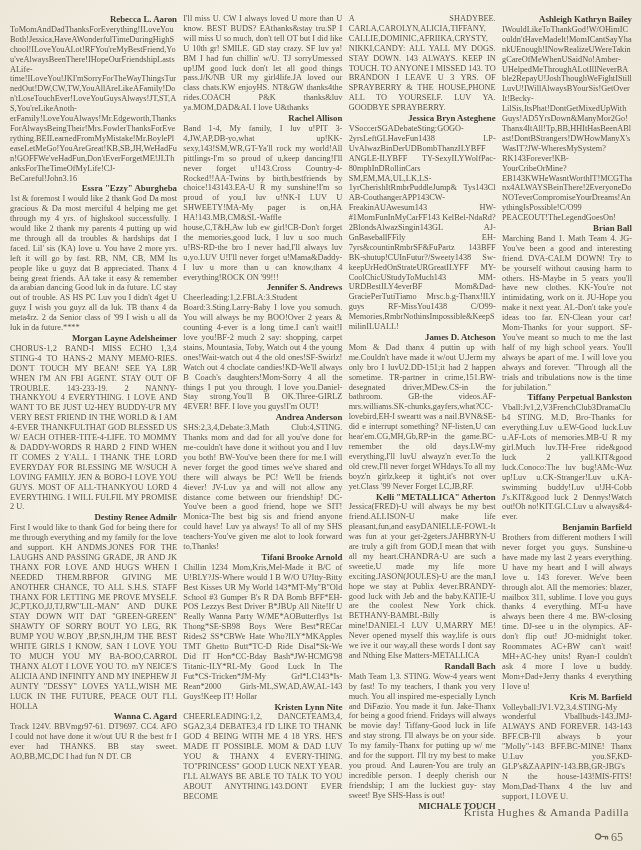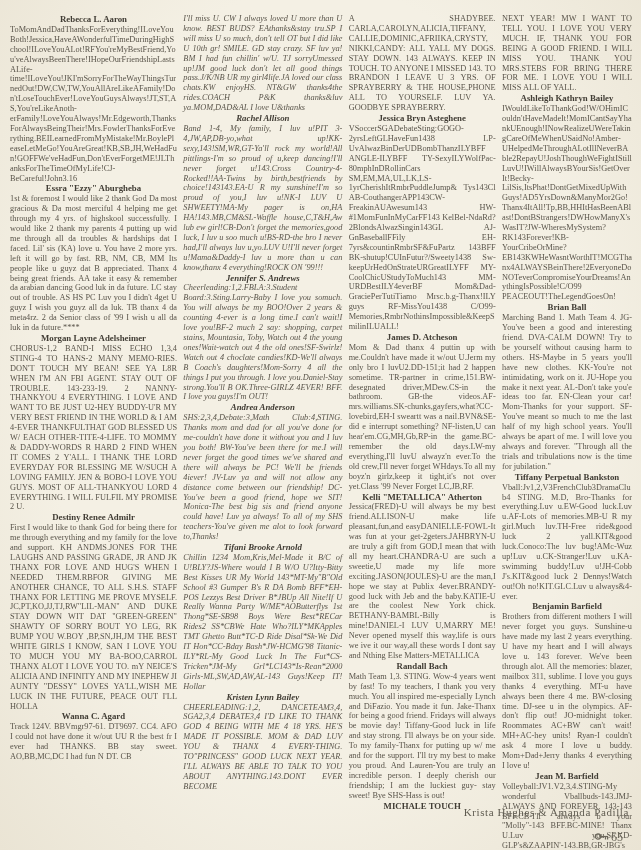--- a/index.html
+++ b/index.html
@@ -18,37 +18,37 @@
     padding:14px 9px 0 10px;
     overflow:hidden;
   }
   .columns{
     display:flex;
     justify-content:space-between;
     align-items:flex-start;
   }
   .column{flex:0 0 auto;}
   .column:nth-child(1){width:167px;}
-  .column:nth-child(2){width:159px;font-style:italic;}
+  .column:nth-child(2){width:159px;}
   .column:nth-child(3){width:147px;}
   .column:nth-child(4){width:130px;}
   .entry{
     font-size:8.3px;
     line-height:9.9px;
     color:#59544a;
     text-align:justify;
     overflow-wrap:anywhere;
     word-break:break-word;
   }
   .ename{
     display:block;
     font-weight:bold;
     font-size:8.8px;
     color:#403c34;
-    text-align:center;
+    text-align:right;
     padding-top:1px;
   }
   .footer-pagenum{
     position:absolute;
     right:18px;
     top:782px;
     display:flex;
     align-items:center;
     gap:2px;
     font-size:12px;
@@ -78,37 +78,36 @@
         <div class="entry"><span class="ename">Morgan Layne Adelsheimer</span><span>CHORUS-1,2 BAND-I MISS ECHO 1,3,4 STING-4 TO HANS-2 MANY MEMO-RIES. DON'T TOUCH MY BEAN! SEE YA L8R WHEN I'M AN FBI AGENT. STAY OUT OF TROUBLE. 143-233-19. 2 NANNY-THANKYOU 4 EVERYTHING. I LOVE AND WANT TO BE JUST U2-HEY BUDDY-U'R MY VERY BEST FRIEND IN THE WORLD &amp; I AM 4-EVER THANKFULTHAT GOD BLESSED US W/ EACH OTHER-TITE-4-LIFE. TO MOMMY &amp; DADDY-WORDS R HARD 2 FIND WHEN IT COMES 2 Y'ALL. I THANK THE LORD EVERYDAY FOR BLESSING ME W/SUCH A LOVING FAMILY. JEN &amp; BOBO-I LOVE YOU GUYS. MOST OF ALL-THANKYOU LORD 4 EVERYTHING. I WILL FULFIL MY PROMISE 2 U.</span></div>
         <div class="entry"><span class="ename">Destiny Renee Admilr</span><span>First I would like to thank God for being there for me through everything and my family for the love and support. KH ANDMS.JONES FOR THE LAUGHS AND PASSING GRADE, JR AND JK THANX FOR LOVE AND HUG'S WHEN I NEEDED THEM.RBFOR GIVING ME ANOTHER CHANCE, TO ALL S.H.S. STAFF THANX FOR LETTING ME PROVE MYSELF. JC,PT,KO,JJ,TJ,RW"LIL-MAN" AND DUKE STAY DOWN WIT DAT "GREEN-GREEN" SHAWTY OF SORRY BOUT YO LEG, RK BUMP YOU W.BOY ,BP,SN,JH,JM THE BEST WHITE GIRLS I KNOW, SAN I LOVE YOU TO MUCH YOU MY BA-BOO,CARROL THANX ALOT I LOVE YOU TO. mY NEICE'S ALICIA AND INFINITY AND MY INEPHEW JI AUNTY "DESSY" LOVES YA'LL,WISH ME LUCK IN THE FUTURE, PEACE OUT I'LL HOLLA</span></div>
         <div class="entry"><span class="ename">Wanna C. Agard</span><span>Track 124V. BBVmgr97-61. DT9697. CC4. AFO I could not have done it w/out UU R the best fr I ever had THANKS. BB stay sweet. AO,BB,MC,DC I had fun N DT. CB</span></div>
       </div>
       <div class="column">
         <div class="entry"><span>I'll miss U. CW I always loved U more than U know. BEST BUDS? EAthanks&amp;stay tru.SP I will miss U so much, don't tell OT but I did like U 10th gr! SMILE. GD stay crazy. SF luv ya! BM I had fun chillin' w/U. TJ sorryUmessed up!JM good luck don't let all good things pass.J/K/NB UR my girl4life.JA loved our class chats.KW enjoyHS. NT&amp;GW thanks4the rides.COACH P&amp;K thanks&amp;luv ya.MOM,DAD&amp;AL I love U&amp;thanks</span></div>
         <div class="entry"><span class="ename">Rachel Allison</span><span>Band 1-4, My family, I luv u!PIT 3-4,JW,AP,DB-yo,what up!KK-sexy,143!SM,WR,GT-Ya'll rock my world!All pittlings-I'm so proud of u,keep dancing!I'll never forget u!143.Cross Country-4-Rocked!!AA-Twins by birth,bestfriends by choice!143143.EA-U R my sunshine!I'm so proud of you,I luv u!NK-I LUV U SHWEETY!MA-My pager is on,HA HA!143.MB,CM&amp;SL-Waffle house,C,T&amp;H,Aw lub ew girl!CB-Don't forget the memories,good luck, I luv u soo much u!BS-RD-the bro I never had,I'll always luv u,yo.LUV U!I'll never forget u!Mama&amp;Daddy-I luv u more than u can know,thanx 4 everything!ROCK ON '99!!!</span></div>
         <div class="entry"><span class="ename">Jennifer S. Andrews</span><span>Cheerleading:1,2.FBLA:3.Student Board:3.Sting.Larry-Baby I love you somuch. You will always be my BOO!Over 2 years &amp; counting 4-ever is a long time.I can't wait!I love you!BF-2 much 2 say: shopping, carpet stains, Mountasia, Toby, Watch out 4 the young ones!Wait-watch out 4 the old ones!SF-Swirlz! Watch out 4 choclate candies!KD-We'll always B Coach's daughters!Mom-Sorry 4 all the things I put you through. I love you.Daniel-Stay strong.You'll B OK.Three-GIRLZ 4EVER! BFF. I love you guys!I'm OUT!</span></div>
         <div class="entry"><span class="ename">Andrea Anderson</span><span>SHS:2,3,4,Debate:3,Math Club:4,STING. Thanks mom and dad for all you've done for me-couldn't have done it without you and I luv you both! BW-You've been there for me.I will never forget the good times we've shared and there will always be PC! We'll be friends 4iever! JV-Luv ya and will not allow any distance come between our friendship! DC-You've been a good friend, hope we SIT! Monica-The best big sis and friend anyone could have! Luv ya always! To all of my SHS teachers-You've given me alot to look forward to,Thanks!</span></div>
         <div class="entry"><span class="ename">Tifani Brooke Arnold</span><span>Chillin 1234 Mom,Kris,Mel-Made it B/C of U!BLY?JS-Where would I B W/O U?Itty-Bitty Best Kisses UR My World 143*MT-My"B"Old School #3 Gumper B's R DA Bomb BFF*EH-POS Lezzys Best Driver B*JBUp All Nite!If U Really Wanna Party W/ME*AOButterflys 1st Thong*SE-SB98 Boys Were Best*RECar Rides2 SS*CBWe Hate Who?ILY*MKApples TMT Ghetto Butt*TC-D Ride Disal*Sk-We Did IT Hon*CC-Bday Bash*JW-HCMG'98 Titanic-ILY*RL-My Good Luck In The Fut*CS-Tricken*JM-My Grl*LC143*Is-Rean*2000 Girls-ML,SW,AD,AW,AL-143 Guys!Keep IT! Hollar</span></div>
-        <div class="entry"><span class="ename">Kristen Lynn Bailey</span><span>CHEERLEADING:1,2, DANCETEAM3,4, SGA2,3,4 DEBATE3,4 I'D LIKE TO THANK GOD 4 BEING WITH ME 4 18 YRS. HE'S MADE IT POSSIBLE. MOM &amp; DAD LUV YOU &amp; THANX 4 EVERY-THING. TO"PRINCESS" GOOD LUCK NEXT YEAR. I'LL ALWAYS BE ABLE TO TALK TO YOU ABOUT ANYTHING.143.DONT EVER BECOME</span></div>
+        <div class="entry"><span class="ename">Kristen Lynn Nite</span><span>CHEERLEADING:1,2, DANCETEAM3,4, SGA2,3,4 DEBATE3,4 I'D LIKE TO THANK GOD 4 BEING WITH ME 4 18 YRS. HE'S MADE IT POSSIBLE. MOM &amp; DAD LUV YOU &amp; THANX 4 EVERY-THING. TO"PRINCESS" GOOD LUCK NEXT YEAR. I'LL ALWAYS BE ABLE TO TALK TO YOU ABOUT ANYTHING.143.DONT EVER BECOME</span></div>
       </div>
       <div class="column">
         <div class="entry"><span>A SHADYBEE. CARLA,CAROLYN,ALICIA,TIFFANY, CALLIE,DOMINIC,AFRIIKA,CRYSTY, NIKKI,CANDY: ALL YALL MY DOGS. STAY DOWN. 143 ALWAYS. KEEP IN TOUCH. TO ANYONE I MISSED 143. TO BRANDON I LEAVE U 3 YRS. OF SPRAYBERRY &amp; THE HOUSE,PHONE ALL TO YOURSELF. LUV YA. GOODBYE SPRAYBERRY.</span></div>
         <div class="entry"><span class="ename">Jessica Bryn Asteghene</span><span>VSoccerSGADebateSting:GOGO-2yrsLeftGLHaveFun1438 LP-UvAlwazBinDerUDBombThanzILYBFF ANGLE-ILYBFF TY-SexyILYWolfPac-80mphInDRollinCars SM,EM,MA,UL,LK,LS-1yrCherishItRmbrPuddleJump&amp; Tys143Cl AB-CouthangerAPP143CW-FreakinAUAwesum143 HW-#1MomFunInMyCarFF143 KelBel-NdaRd?2BlondsAlwazSingin143GL AJ-GnBaseballFFily EH-7yrs&amp;countinRmbrSF&amp;FuPartz 143BFF BK-shutup!CUInFutur?/Sweety1438 Sw-keepUrHedOnStrateURGreatILYFF MY-CoolChicUStudyToMuch143 MM-URDBestILY4everBF Mom&amp;Dad-GraciePerTutiTiamo Mrsc.b.g-Thanx!ILY guys RF-MissYou1438 C/O99-Memories,RmbrNothinsImpossible&amp;KeepSmilinILUALL!</span></div>
         <div class="entry"><span class="ename">James D. Atcheson</span><span>Mom &amp; Dad thanx 4 puttin up with me.Couldn't have made it w/out U.Jerm my only bro I luvU2.DD-151;it had 2 happen sometime. TR-partner in crime,151.BW-desegnated driver,MDew.CS-in the bathroom. GB-the videos.AF-mrs.williams.SK-chunks,gayfers,what?CC-lovebird,EH-I sweartt was a nail.BVN&amp;SE-did e interrupt something? NF-listen,U can hear'em.CG,MH,Gb,RP-in the game.BC-remember the old days.LW-my everything,I'll luvU alwayz'n ever.To the old crew,I'll never forget WHdays.To all my boyz'n girlz,keep it tight,it's not over yet.Class '99 Never Forget LC,JB,RF.</span></div>
         <div class="entry"><span class="ename">Kelli "METALLICA" Atherton</span><span>Jessica(FRED)-U will always be my best friend.ALLISON-U make life pleasant,fun,and easyDANIELLE-FOWL-It was fun at your get-2geters.JAHBRYN-U are truly a gift from GOD,I mean that with all my heart.CHANDRA-U are such a sweetie,U made my life more exciting.JASON(JOULES)-U are the man,I hope we stay at Publix 4ever.BRANDY-good luck with Jeb and the baby.KATIE-U are the coolest New York chick. BETHANY-BAMBL-Billy is mine!DANIEL-I LUV U,MARRY ME! Never opened myself this way,life is ours we ive it our way,all these words I dont say and Nthing Else Matters-METALLICA</span></div>
         <div class="entry"><span class="ename">Randall Bach</span><span>Math Team 1,3. STING. Wow-4 years went by fast! To my teachers, I thank you very much. You all inspired me-especially Lynch and DiFazio. You made it fun. Jake-Thanx for being a good friend. Fridays will always be movie day! Tiffany-Good luck in life and stay strong. I'll always be on your side. To my family-Thanx for putting up w/ me and for the support. I'll try my best to make you proud. And Lauren-You are truly an incredible person. I deeply cherish our friendship; I am the luckiest guy- stay sweet! Bye SHS-Hass is out!</span></div>
         <div class="entry"><span class="ename">MICHALE TOUCH</span></div>
       </div>
       <div class="column">
-        <div class="entry"><span>NEXT YEAR! MW I WANT TO TELL YOU. I LOVE YOU VERY MUCH. IF, THANK YOU FOR BEING A GOOD FRIEND. I WILL MISS YOU. THANK YOU MRS.STEBS FOR BRING THERE FOR ME. I LOVE YOU I WILL MISS ALL OF YALL.</span></div>
         <div class="entry"><span class="ename">Ashleigh Kathryn Bailey</span><span>IWouldLikeToThankGod!W/OHimICouldn'tHaveMadeIt!MomICantSayYhankUEnough!INowRealizeUWereTakingCareOfMeWhenUSaidNo!Amber-UHelpedMeThroughALotIllNeverBAble2RepayU!JoshThoughWeFightIStillLuvU!IWillAlwaysBYourSis!GetOverIt!Becky-LilSis,ItsPhat!DontGetMixedUpWithGuys!AD5YrsDown&amp;ManyMor2Go!Thanx4ItAll!Tp,BB,HHItHasBeenABlast!DontBStrangers!DWHowManyX'sWasIT?JW-WheresMySystem?RK143Forever!KB-YourCribeOrMine?EB143KWHeWasntWorthIT!MCGThanx4ALWAYSBeinThere!2EveryoneDoNOTeverCompromiseYourDreams!AnythingIsPossible!C/O99 PEACEOUT!TheLegendGoesOn!</span></div>
         <div class="entry"><span class="ename">Brian Ball</span><span>Marching Band 1. Math Team 4. JG-You've been a good and interesting friend. DVA-CALM DOWN! Try to be yourself without causing harm to others. HS-Maybe in 5 years you'll have new clothes. KK-You're not intimidating, work on it. JU-Hope you make it next year. AL-Don't take you'e ideas too far. EN-Clean your car! Mom-Thanks for your support. SF-You've meant so much to me the last half of my high school years. You'll always be apart of me. I will love you always and forever. "Through all the trials and tribulations now is the time for jubilation."</span></div>
         <div class="entry"><span class="ename">Tiffany Perpetual Bankston</span><span>Vball:Jv1,2,V3FrenchClub3DramaClub4 STING. M.D, Bro-Thanks for everything.Luv u.EW-Good luck.Luv u.AF-Lots of memories.MB-U R my girl.Much luv.TH-Free ride&amp;good luck 2 yall.KIT&amp;good luck.Conoco:The luv bug!AMc-Wuz up!Luv u.CK-Stranger!Luv u.KA-swimming buddy!Luv u!JH-Cobb J's.KIT&amp;good luck 2 Dennys!Watch out!Oh no!KIT.GLC.Luv u always&amp;4-ever.</span></div>
         <div class="entry"><span class="ename">Benjamin Barfield</span><span>Brothers from different mothers I will never forget you guys. Sunshine-u have made my last 2 years everything. U have my heart and I will always love u. 143 forever. We've been through alot. All the memories: blazer, mailbox 311, sublime. I love you guys thanks 4 everything. MT-u have always been there 4 me. BW-closing time. DJ-see u in the olympics. AF-don't flip out! JO-midnight toker. Roommates AC+BW can't wait! MH+AC-hey units! Ryan-I couldn't ask 4 more I love u buddy. Mom+Dad+Jerry thanks 4 everything I love u!</span></div>
-        <div class="entry"><span class="ename">Jean M. Barfield</span><span>Volleyball:JV1.V2,3,4.STING-My wonderful Vballbuds-143.JMJ-ALWAYS AND FOREVER. 143-143 BFF.CB-I'll always b your "Molly"-143 BFF.BC-MINE! Thanx U.Luv you.SF,KD-GLP's&amp;ZAAPIN'-143.BB,GR-JBG's N the house-143!MIS-FITS! Mom,Dad-Thanx 4 the luv and support, I LOVE U.</span></div>
+        <div class="entry"><span class="ename">Kris M. Barfield</span><span>Volleyball:JV1.V2,3,4.STING-My wonderful Vballbuds-143.JMJ-ALWAYS AND FOREVER. 143-143 BFF.CB-I'll always b your "Molly"-143 BFF.BC-MINE! Thanx U.Luv you.SF,KD-GLP's&amp;ZAAPIN'-143.BB,GR-JBG's N the house-143!MIS-FITS! Mom,Dad-Thanx 4 the luv and support, I LOVE U.</span></div>
       </div>
     </div>
 
   <div class="footer-pagenum">
     <span class="key-icon">
       <svg width="14" height="9" viewBox="0 0 14 9">
         <circle cx="3" cy="4.5" r="2.6" fill="none" stroke="#6b675b" stroke-width="1.2"></circle>
         <line x1="5.6" y1="4.5" x2="13" y2="4.5" stroke="#6b675b" stroke-width="1.2"></line>
         <line x1="10.5" y1="4.5" x2="10.5" y2="7.5" stroke="#6b675b" stroke-width="1.2"></line>
         <line x1="12.6" y1="4.5" x2="12.6" y2="7.5" stroke="#6b675b" stroke-width="1.2"></line>

